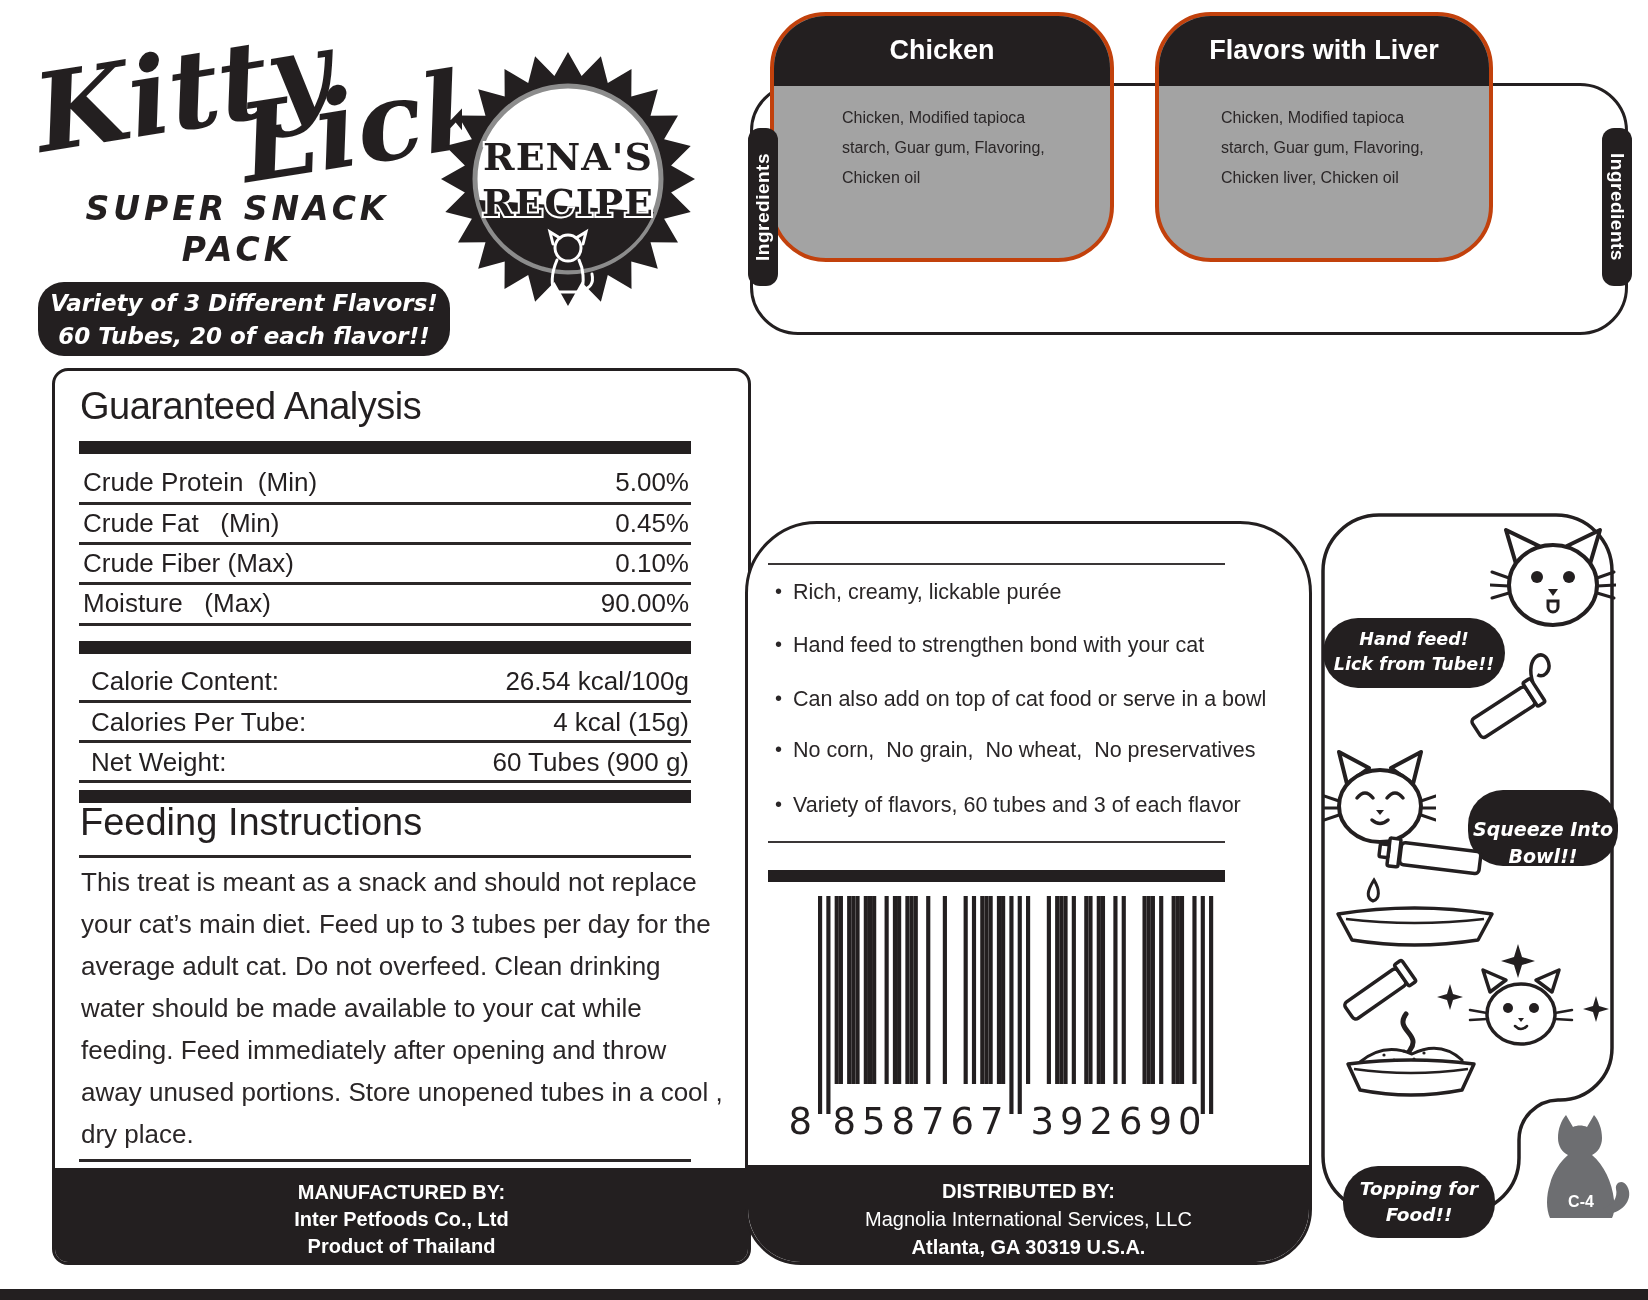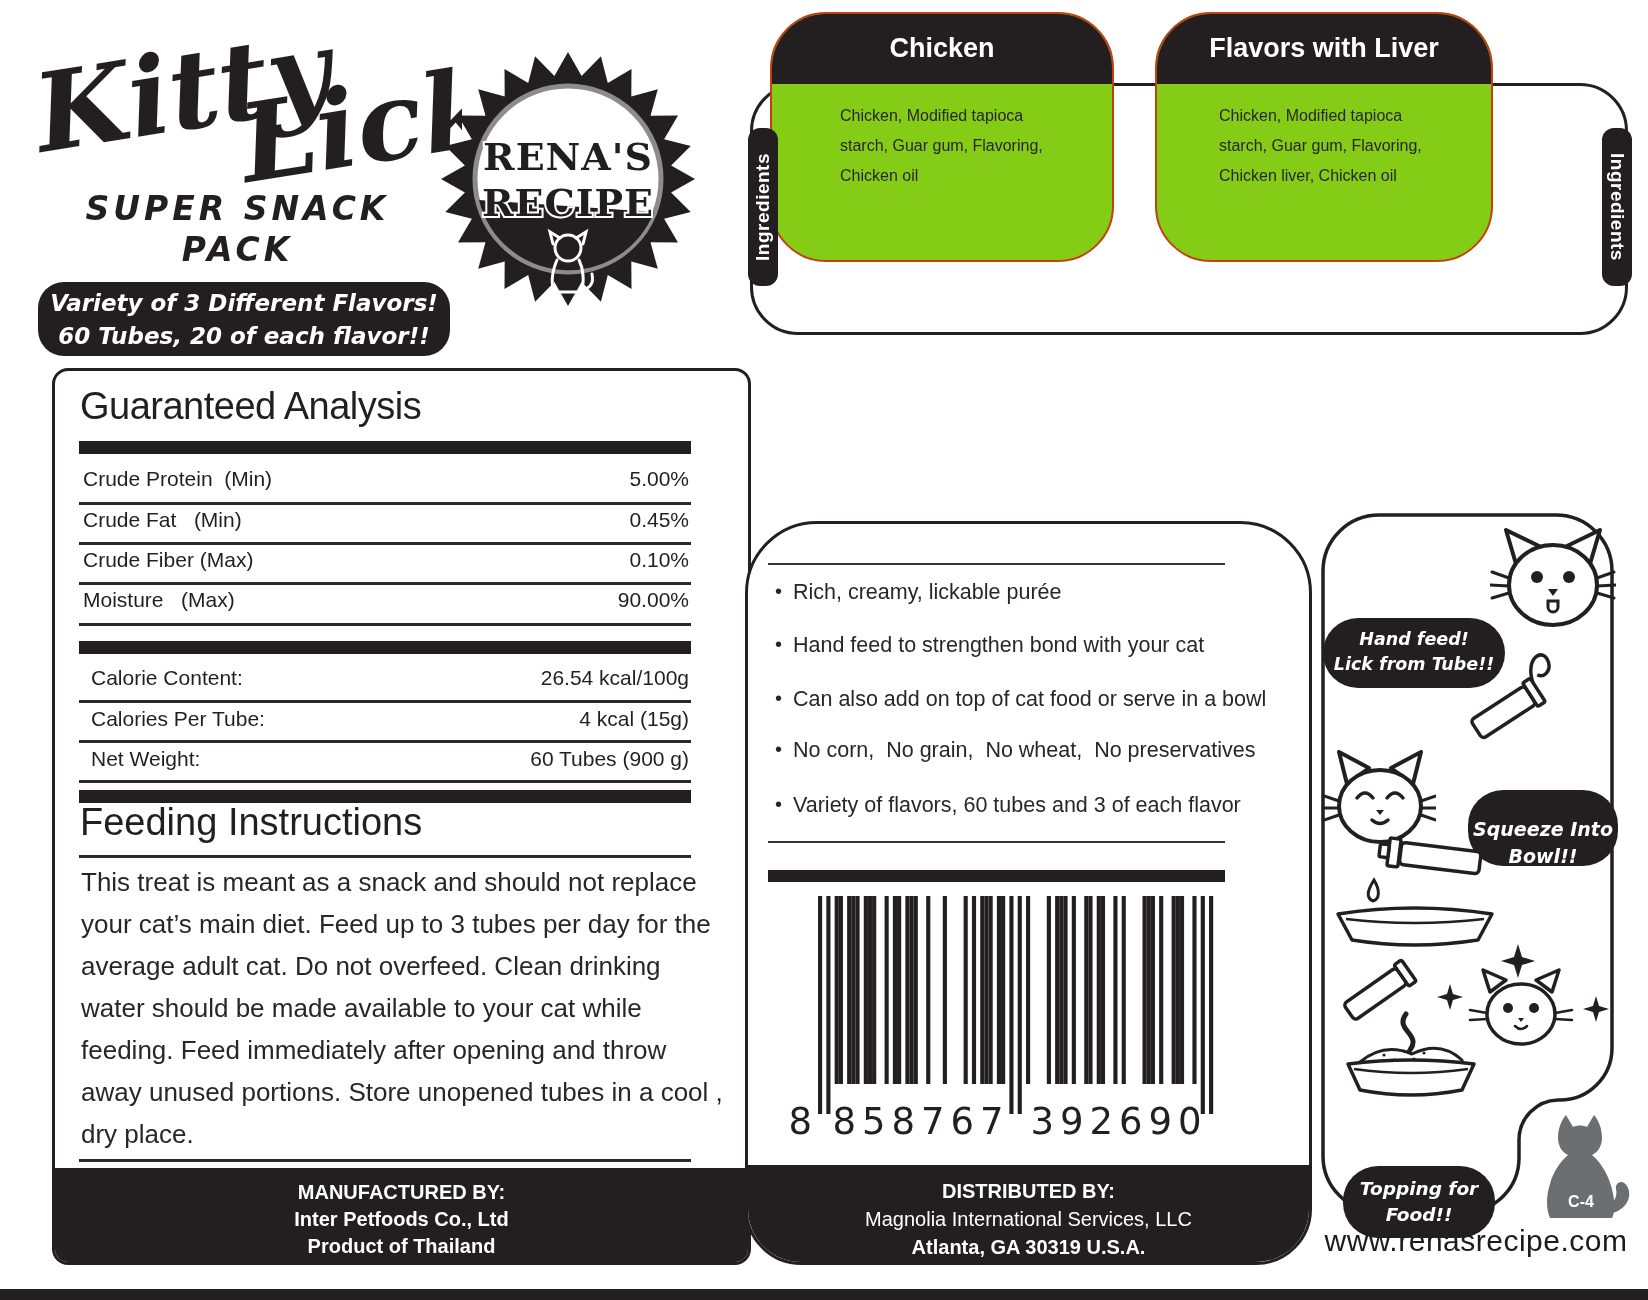--- a/index.html
+++ b/index.html
@@ -19,38 +19,38 @@
   
   .ing-container{left:750px;top:83px;width:878px;height:252px;background:#fff;border:3px solid #231f20;
                  border-radius:48px;box-sizing:border-box;z-index:1;}
   .ing-pill{width:30px;height:158px;border-radius:12px;z-index:3;color:#fff;font-size:19px;font-weight:bold;
             display:flex;align-items:center;justify-content:center;letter-spacing:.5px;}
   .ing-pill-left{left:748px;top:128px;}
   .ing-pill-left span{writing-mode:vertical-rl;transform:rotate(180deg);}
   .ing-pill-right{left:1602px;top:128px;}
   .ing-pill-right span{writing-mode:vertical-rl;}
   
-  .card{background:#84cc16;border:2px solid #c2410c;border-radius:56px;box-sizing:border-box;overflow:hidden;z-index:2;}
+  .card{background:#a3a3a3;border:4px solid #c2410c;border-radius:56px;box-sizing:border-box;overflow:hidden;z-index:2;}
   .card-header{background:#231f20;color:#fff;font-weight:bold;font-size:27px;text-align:center;}
   .card-body{font-size:16px;line-height:30px;color:#2a2627;}
   .card1{left:770px;top:12px;width:344px;height:250px;}
   .card2{left:1155px;top:12px;width:338px;height:250px;}
   .card3{left:958px;top:262px;width:338px;height:218px;}
   .card1 .card-header,.card2 .card-header{height:70px;line-height:68px;}
   .card3 .card-header{height:66px;line-height:64px;}
   .card1 .card-body{padding:17px 0 0 68px;}
   .card2 .card-body{padding:17px 0 0 62px;}
   .card3 .card-body{padding:12px 0 0 78px;}
   
   .panel{background:#fff;border:3px solid #231f20;box-sizing:border-box;overflow:hidden;}
   .left-panel{left:52px;top:368px;width:699px;height:897px;border-radius:16px;}
   .ga-title{left:25px;top:14px;font-size:38px;font-weight:400;letter-spacing:-.5px;}
   .hbar{left:24px;width:612px;height:13px;background:#231f20;}
   .hline{left:24px;width:612px;height:2.5px;background:#2b2728;}
-  .ga-row{left:24px;width:610px;height:30px;display:flex;justify-content:space-between;font-size:21px;}
+  .ga-row{left:24px;width:610px;height:30px;display:flex;justify-content:space-between;font-size:26px;}
   .ga-row .lab{white-space:pre-wrap;padding-left:4px;}
   .ga-row.g2 .lab{padding-left:12px;}
   .fi-title{left:25px;top:430px;font-size:38px;font-weight:400;}
   .fi-text{left:26px;top:490px;width:648px;font-size:26px;line-height:42px;color:#2a2627;}
   .panel-footer{position:absolute;left:0;right:0;bottom:0;background:#231f20;color:#fff;text-align:center;}
   .left-footer{height:94px;padding-top:11px;box-sizing:border-box;font-size:20px;line-height:27px;}
   .left-footer .b{font-weight:bold;}
   
   .mid-panel{left:745px;top:521px;width:567px;height:744px;border-radius:72px 72px 56px 56px;}
   .thin-rule{left:20px;width:457px;height:2px;background:#3a3637;}
@@ -403,16 +403,15 @@
       <div>Food!!</div>
     </div>
   </div>
 
   <svg class="abs" style="left:1520px;top:1112px" width="118" height="112" viewBox="0 0 118 112">
     <path fill="#6d6e71" d="M 38 26 C 38 17 41 9 46 3 L 53 15 C 57 13 63 13 67 15 L 74 3 C 79 9 82 17 82 26 C 82 34 78 40 72 43 C 84 53 92 70 94 88 C 95 96 94 102 92 106 L 30 106 C 26 97 26 84 30 72 C 33 60 40 50 48 43 C 42 40 38 34 38 26 Z"></path>
     <path fill="#6d6e71" d="M 88 102 C 104 100 114 86 107 74 C 103 67 95 70 96 77 C 98 85 93 94 83 96 Z"></path>
     <text x="61" y="95" text-anchor="middle" font-size="16" font-weight="bold" fill="#ffffff" font-family="Liberation Sans, sans-serif">C-4</text>
   </svg>
 
-  <div class="abs website">www.renasrecipe.com</div>
 
   <div class="abs bottom-strip ink"></div>
 </div>
 
 </body></html>

